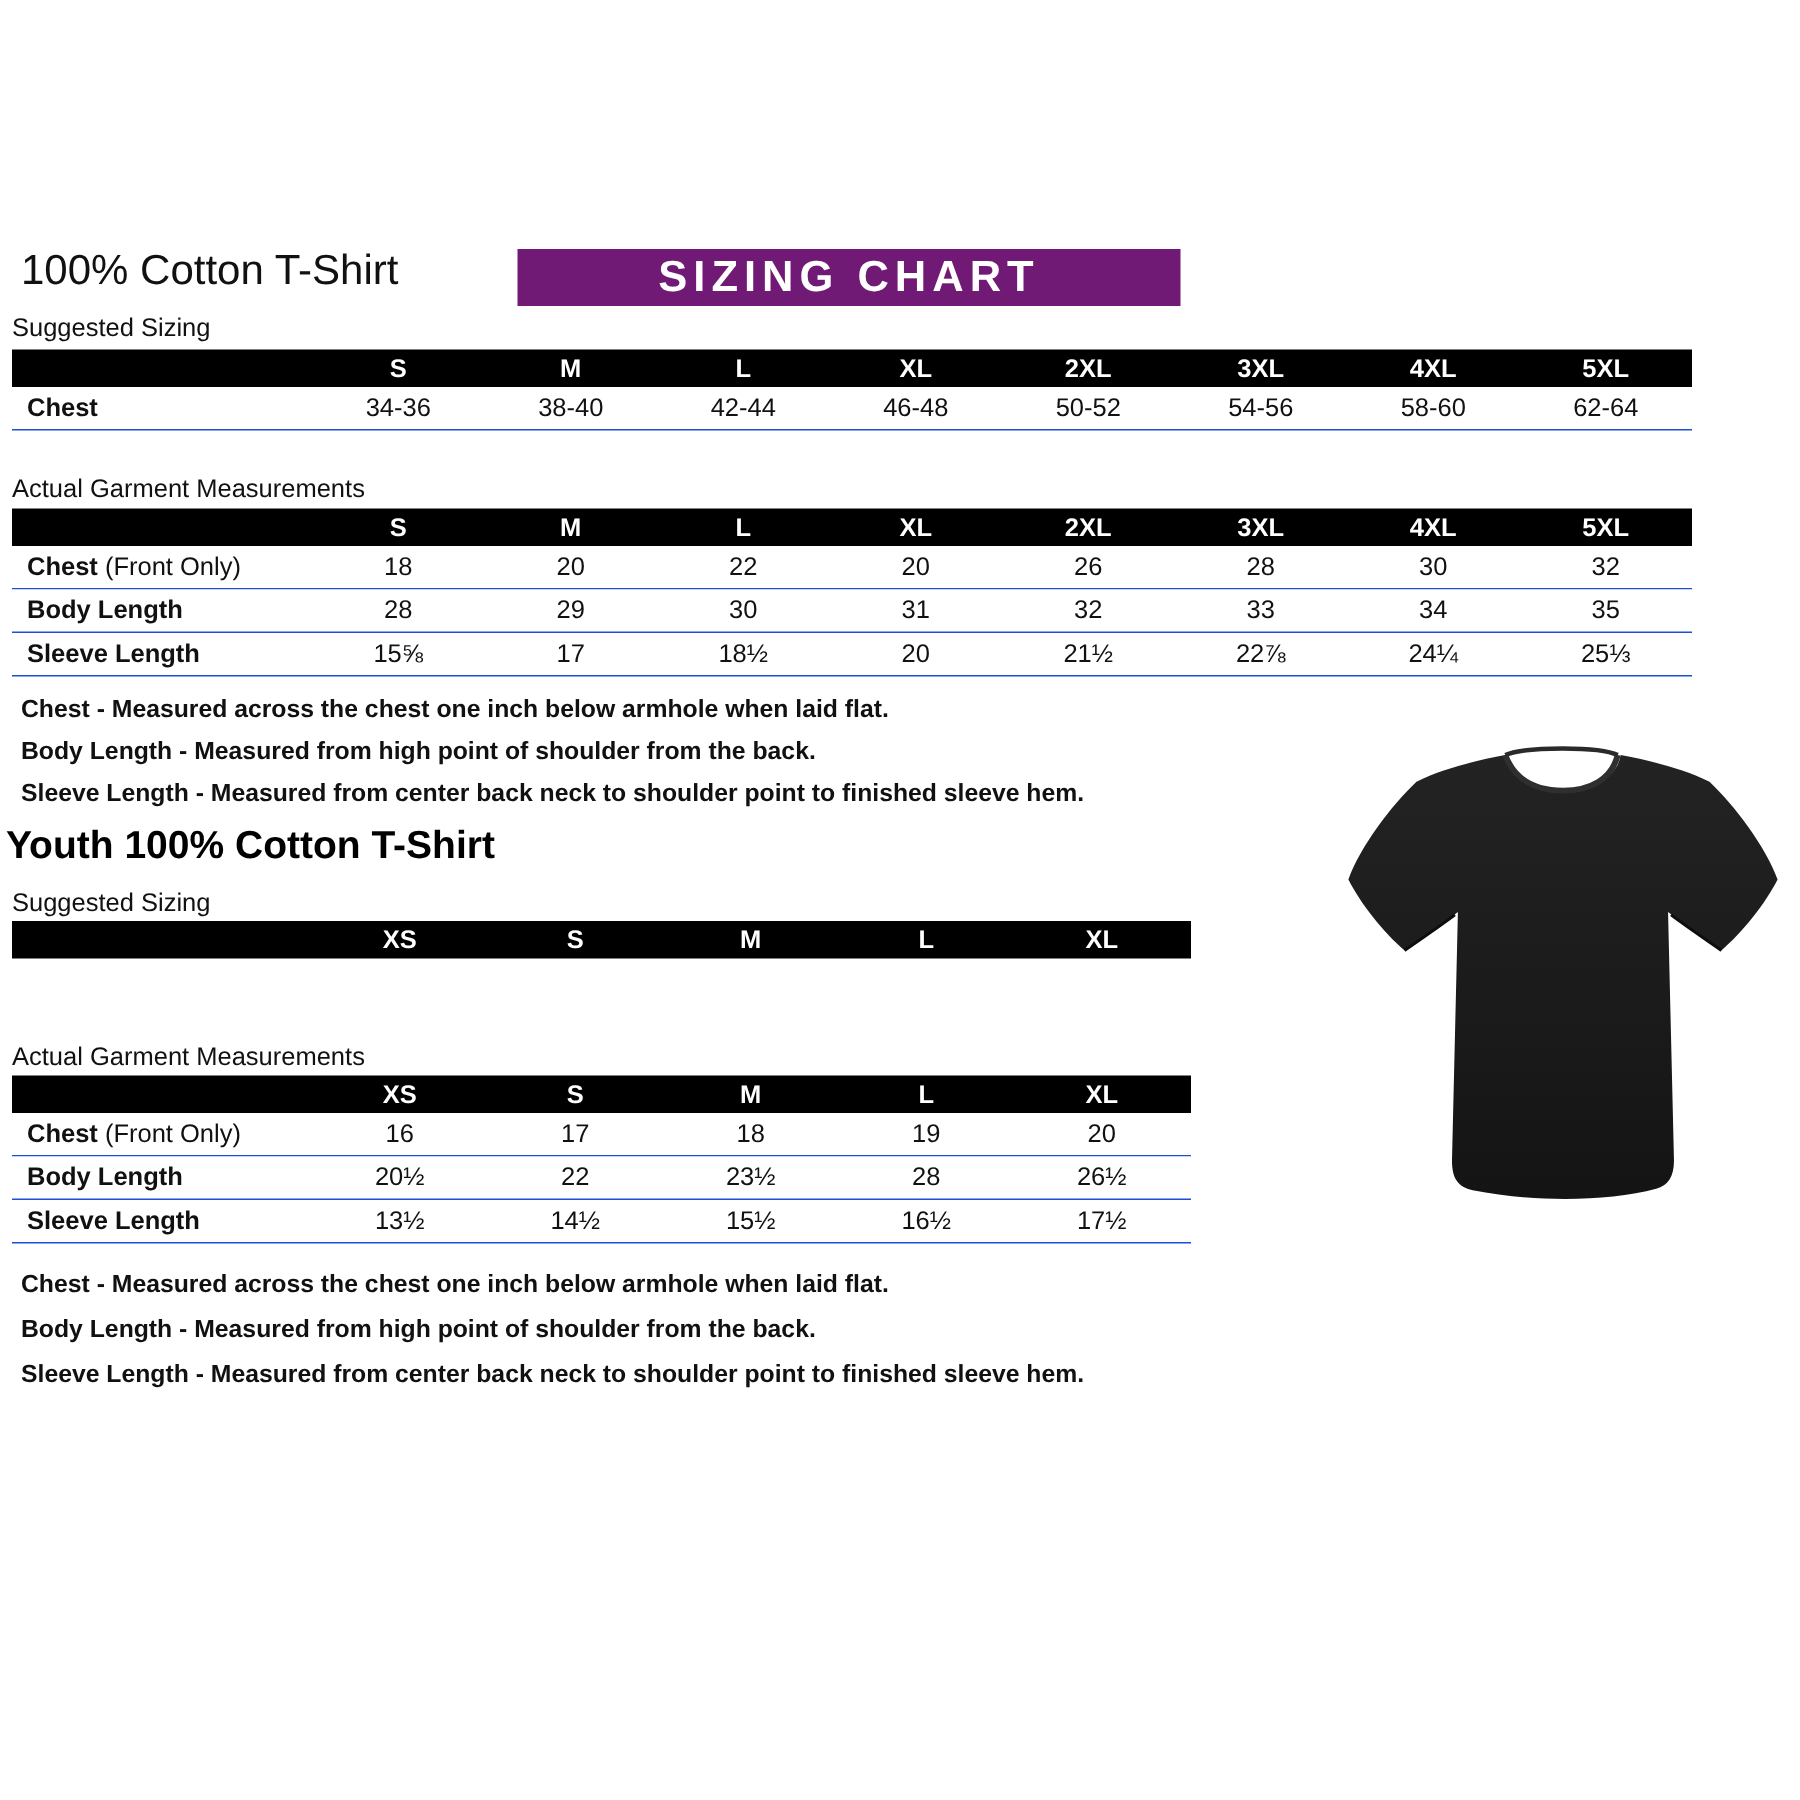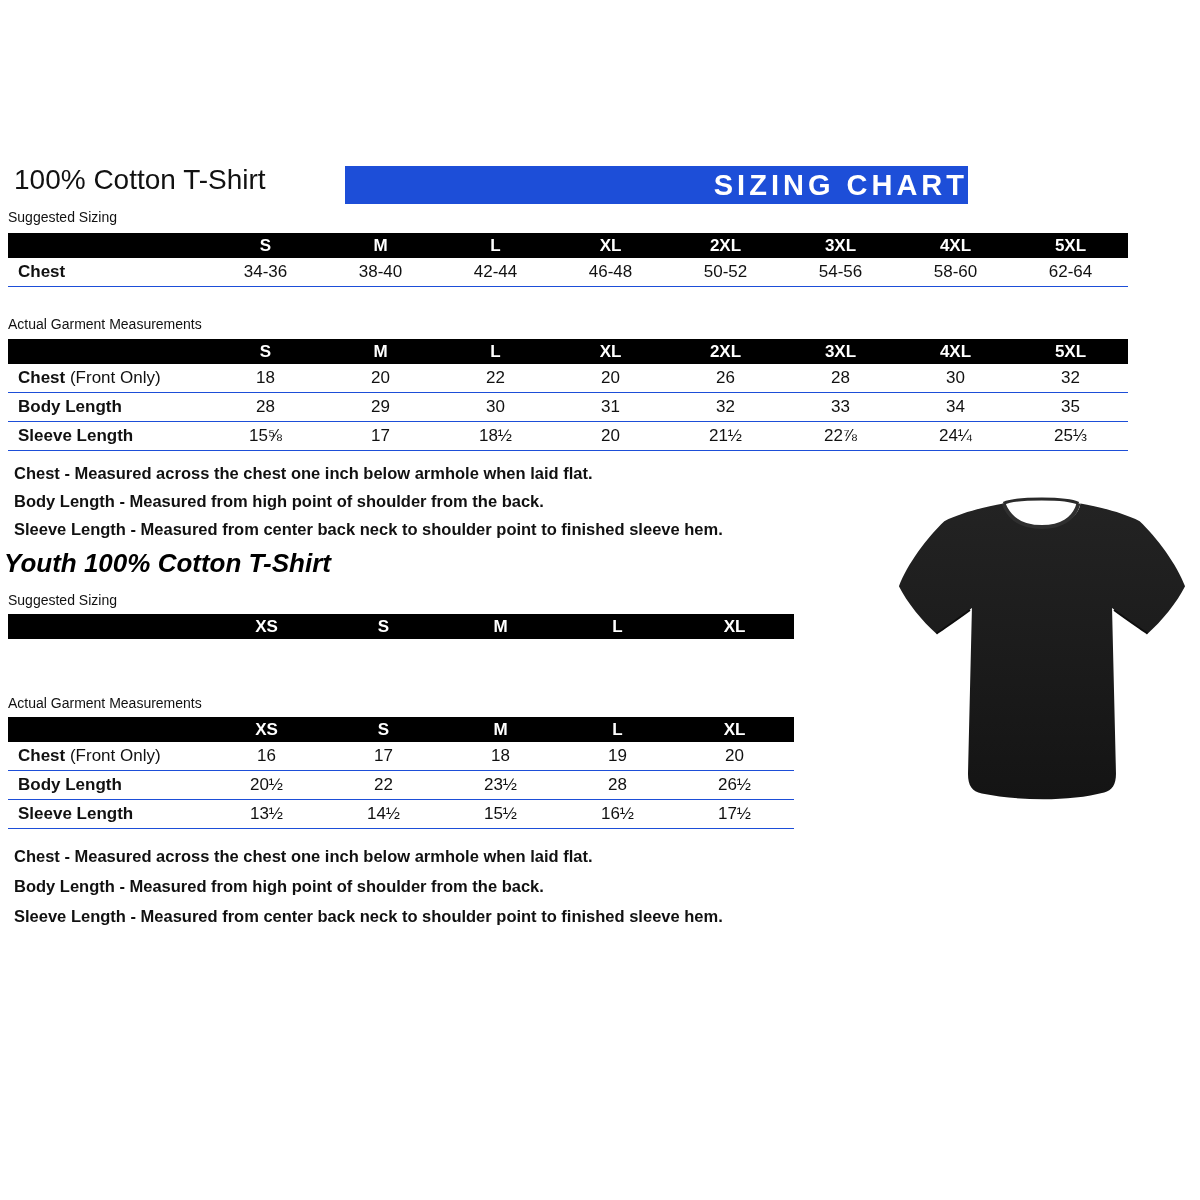--- a/index.html
+++ b/index.html
@@ -9,30 +9,30 @@
     font-family:"Liberation Sans", sans-serif;
     color:#111;
   }
   .page { position:relative; width:1200px; height:1200px; background:#fff; overflow:hidden;border-radius:28px; }
 
   .title {
     position:absolute; left:14px; top:164px;
     font-size:28px; font-weight:400; color:#111;
   }
   .banner {
-    position:absolute; left:345px; top:166px; width:623px; height:38px;
-    background:#1d4ed8; color:#fff;
+    position:absolute; left:345px; top:166px; width:442px; height:38px;
+    background:#701a75; color:#fff;
     font-size:29px; font-weight:bold; letter-spacing:4px;
-    text-align:right; line-height:38px;
+    text-align:center; line-height:38px;
   }
   .youth-title {
     position:absolute; left:4px; top:548px;
-    font-size:26px; font-weight:bold; color:#000;font-style:italic;
-  }
-  .section-label { position:absolute; font-size:14px; color:#111; }
+    font-size:26px; font-weight:bold; color:#000;
+  }
+  .section-label { position:absolute; font-size:17px; color:#111; }
   .lbl-sugg-adult  { left:8px;  top:209px; }
   .lbl-act-adult   { left:8px;  top:316px; }
   .lbl-sugg-youth  { left:8px;  top:592px; }
   .lbl-act-youth   { left:8px;  top:695px; }
 
   .size-table { position:absolute; }
   .tbl-adult-sugg { left:8px; top:233px; width:1120px; }
   .tbl-adult-act  { left:8px; top:339px; width:1120px; }
   .tbl-youth-sugg { left:8px; top:614px; width:786px; }
   .tbl-youth-act  { left:8px; top:717px; width:786px; }

